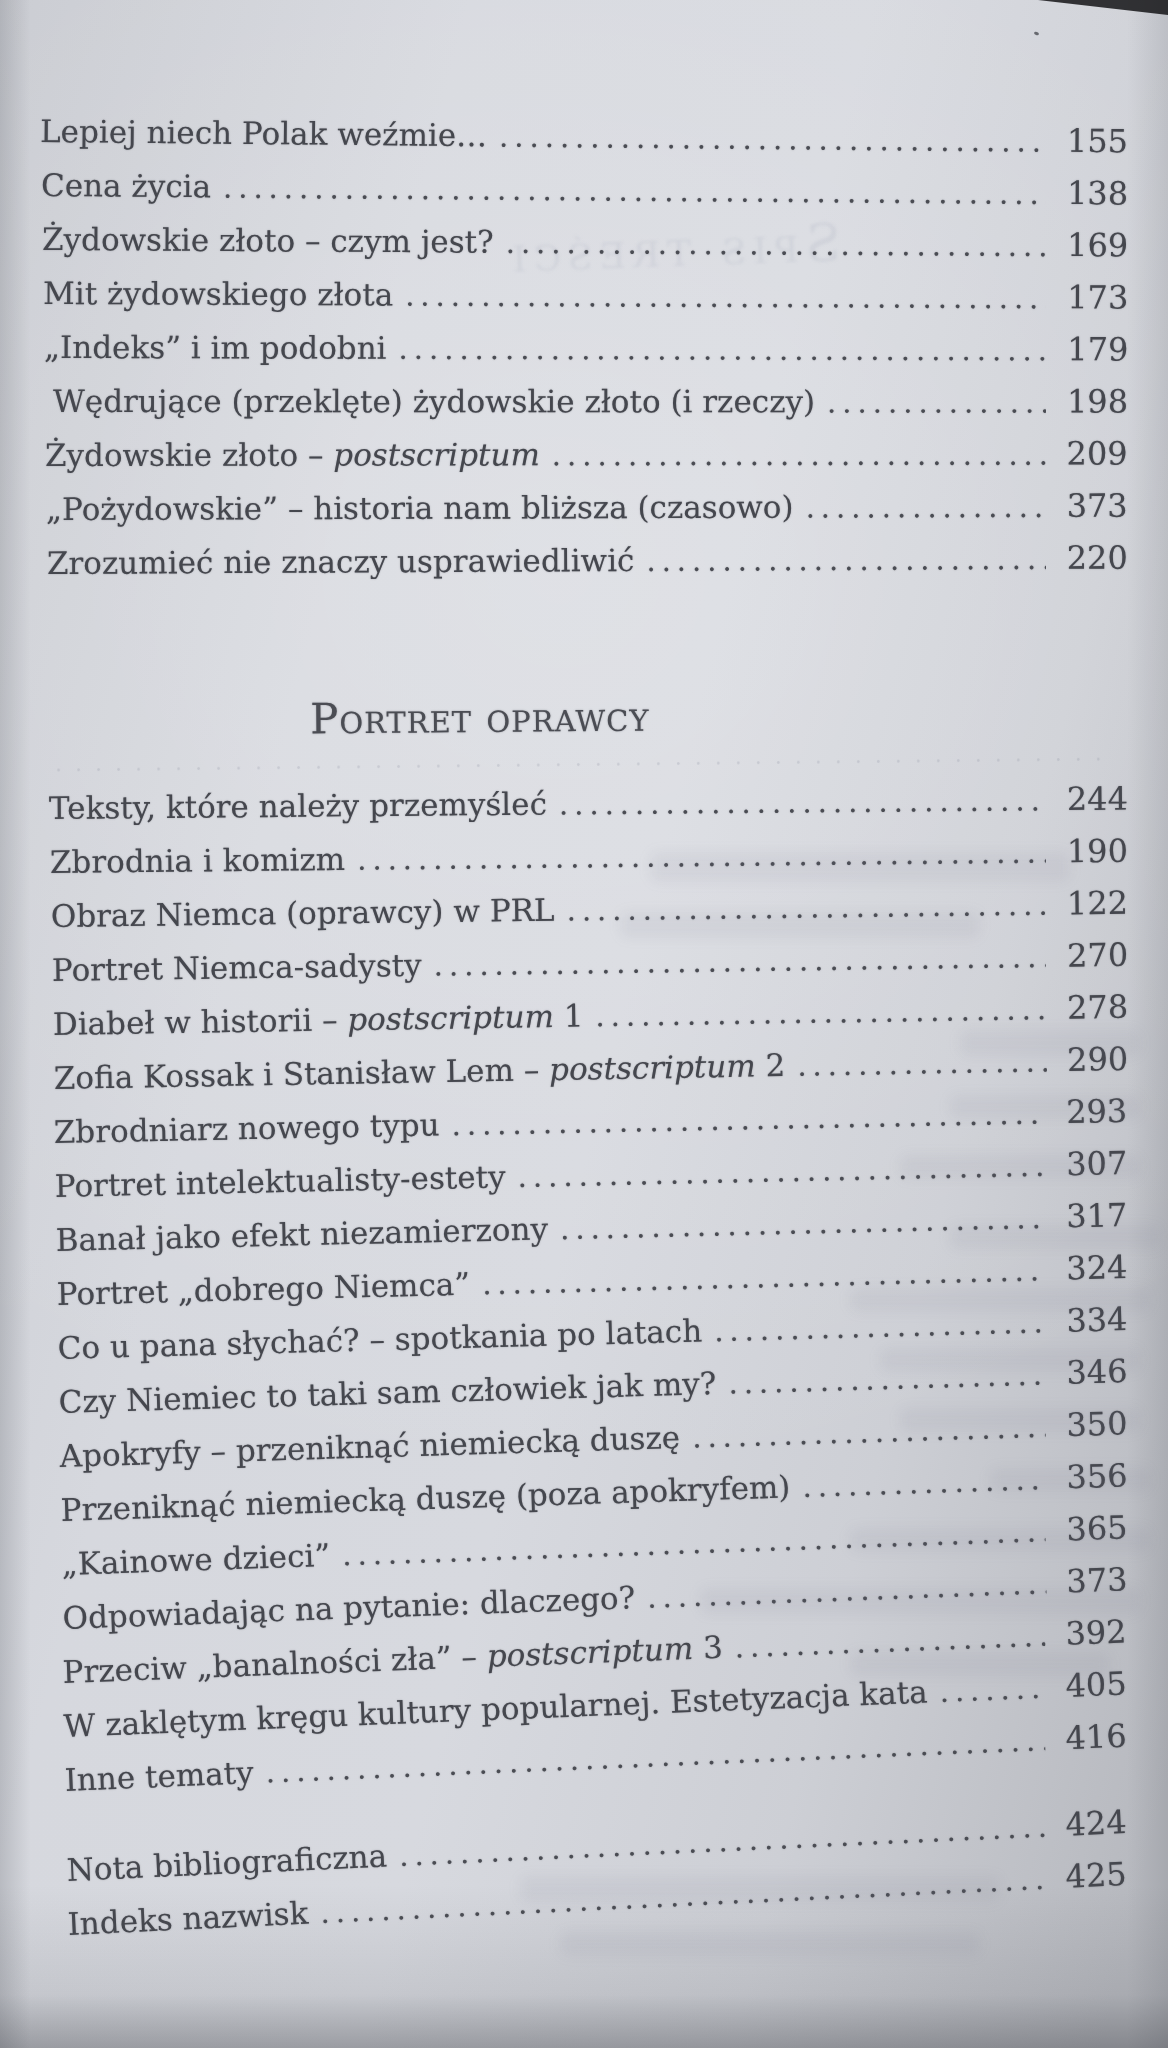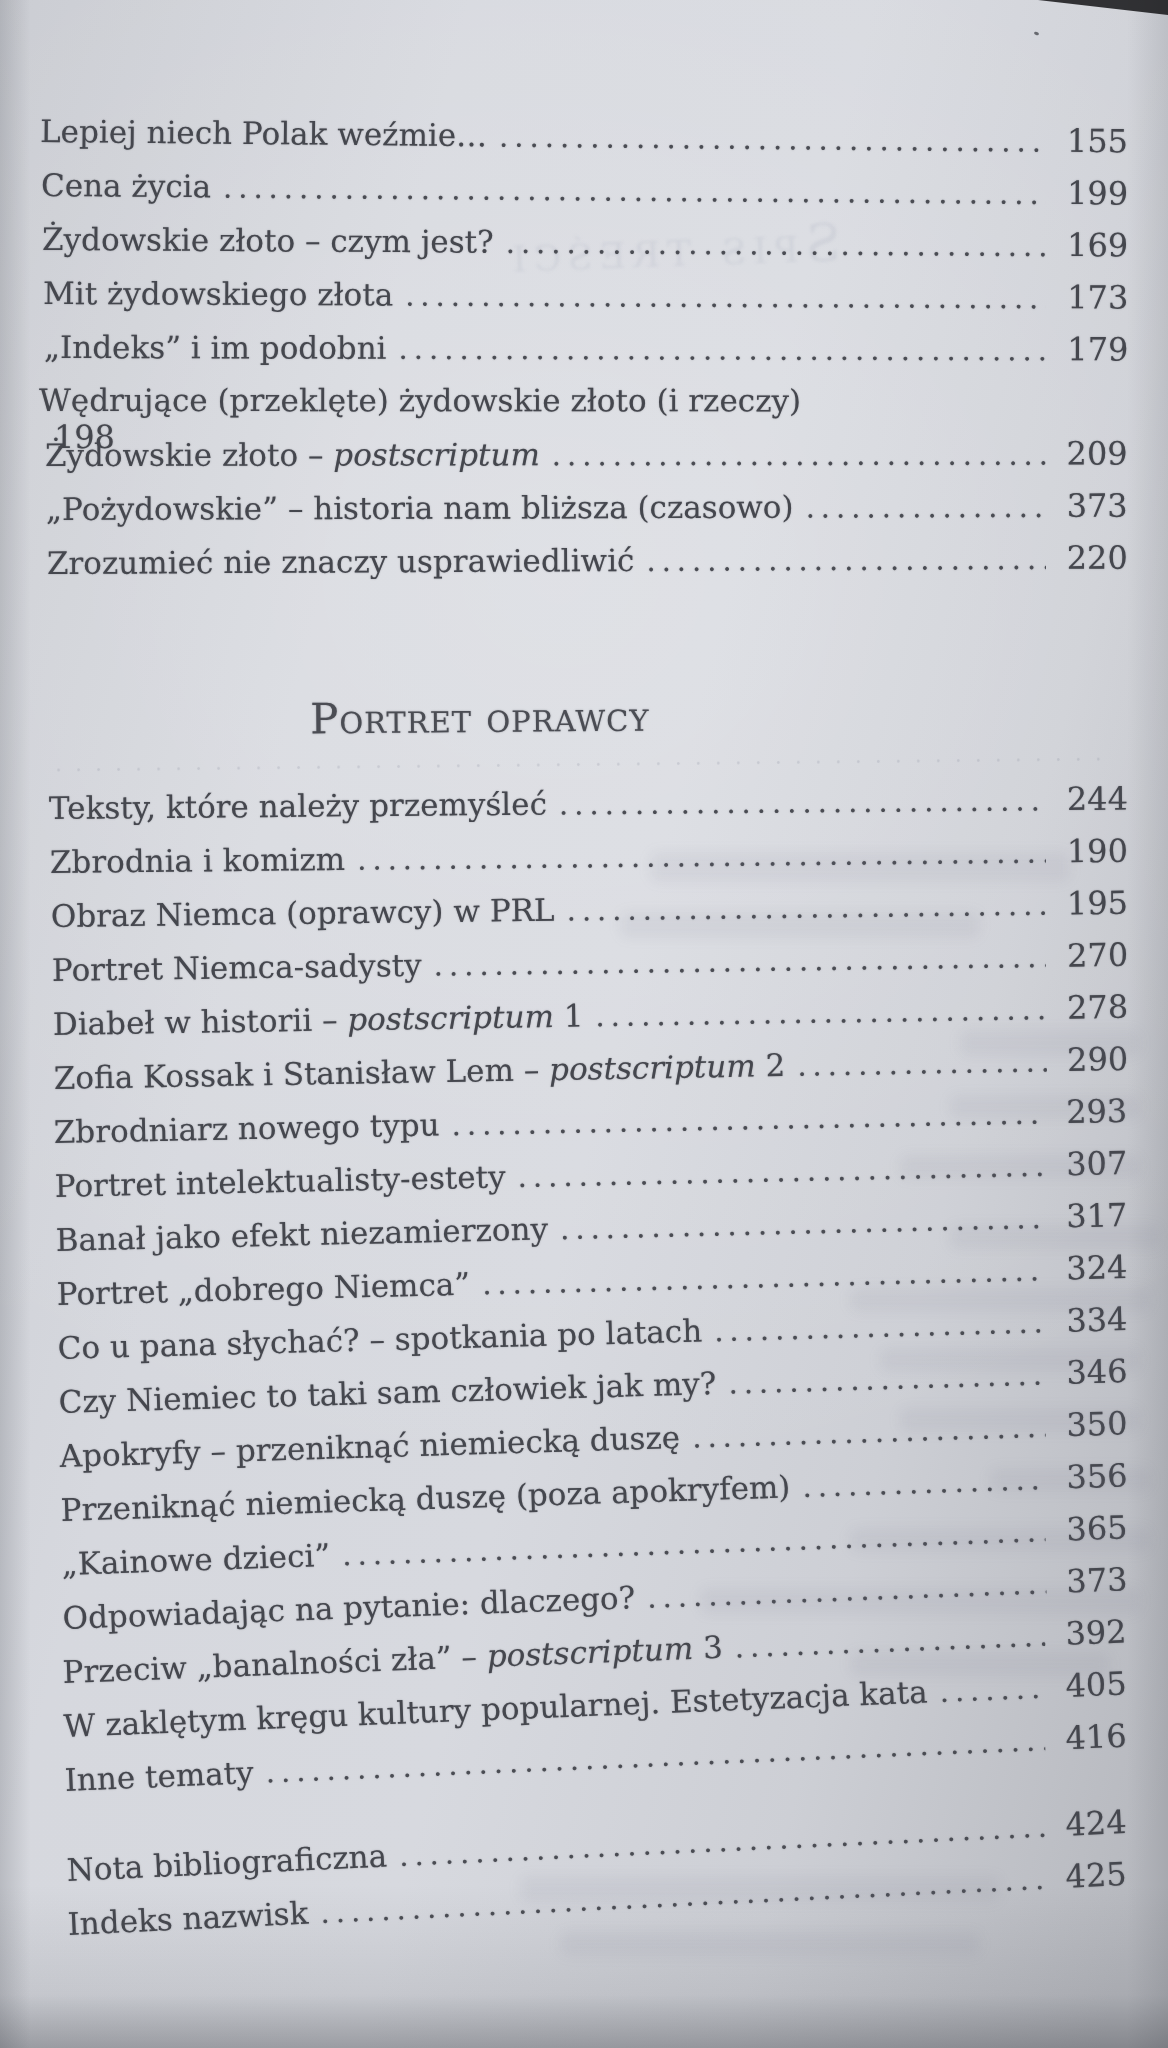--- a/index.html
+++ b/index.html
@@ -73,38 +73,38 @@
   <div class="toc">
     <div>
         <div class="toc-row" style="transform: rotate(0.55deg); margin-left: 40px;">
           <span class="t">Lepiej niech Polak weźmie…</span>
           <span class="dots">..........................................................................................</span>
           <span class="num">155</span>
         </div>
         <div class="toc-row" style="transform: rotate(0.45deg); margin-left: 40.9px;">
           <span class="t">Cena życia</span>
           <span class="dots">..........................................................................................</span>
-          <span class="num">199</span>
+          <span class="num">138</span>
         </div>
         <div class="toc-row" style="transform: rotate(0.34deg); margin-left: 41.8px;">
           <span class="t">Żydowskie złoto – czym jest?</span>
           <span class="dots">..........................................................................................</span>
           <span class="num">169</span>
         </div>
         <div class="toc-row" style="transform: rotate(0.24deg); margin-left: 42.7px;">
           <span class="t">Mit żydowskiego złota</span>
           <span class="dots">..........................................................................................</span>
           <span class="num">173</span>
         </div>
         <div class="toc-row" style="transform: rotate(0.13deg); margin-left: 43.6px;">
           <span class="t">„Indeks” i im podobni</span>
           <span class="dots">..........................................................................................</span>
           <span class="num">179</span>
         </div>
-        <div class="toc-row" style="transform: rotate(0.03deg); margin-left: 27px; flex-direction: column;">
+        <div class="toc-row" style="transform: rotate(0.03deg); margin-left: 53px;">
           <span class="t">Wędrujące (przeklęte) żydowskie złoto (i rzeczy)</span>
           <span class="dots">..........................................................................................</span>
           <span class="num">198</span>
         </div>
         <div class="toc-row" style="transform: rotate(-0.08deg); margin-left: 45.4px;">
           <span class="t">Żydowskie złoto – <em>postscriptum</em></span>
           <span class="dots">..........................................................................................</span>
           <span class="num">209</span>
         </div>
         <div class="toc-row" style="transform: rotate(-0.18deg); margin-left: 46.3px;">
@@ -126,21 +126,21 @@
           <span class="num">244</span>
         </div>
         <div class="toc-row" style="transform: rotate(-0.6deg); margin-left: 49.9px;">
           <span class="t">Zbrodnia i komizm</span>
           <span class="dots">..........................................................................................</span>
           <span class="num">190</span>
         </div>
         <div class="toc-row" style="transform: rotate(-0.71deg); margin-left: 50.8px;">
           <span class="t">Obraz Niemca (oprawcy) w PRL</span>
           <span class="dots">..........................................................................................</span>
-          <span class="num">195</span>
+          <span class="num">122</span>
         </div>
         <div class="toc-row" style="transform: rotate(-0.81deg); margin-left: 51.7px;">
           <span class="t">Portret Niemca-sadysty</span>
           <span class="dots">..........................................................................................</span>
           <span class="num">270</span>
         </div>
         <div class="toc-row" style="transform: rotate(-0.92deg); margin-left: 52.6px;">
           <span class="t">Diabeł w historii – <em>postscriptum</em> 1</span>
           <span class="dots">..........................................................................................</span>
           <span class="num">278</span>

